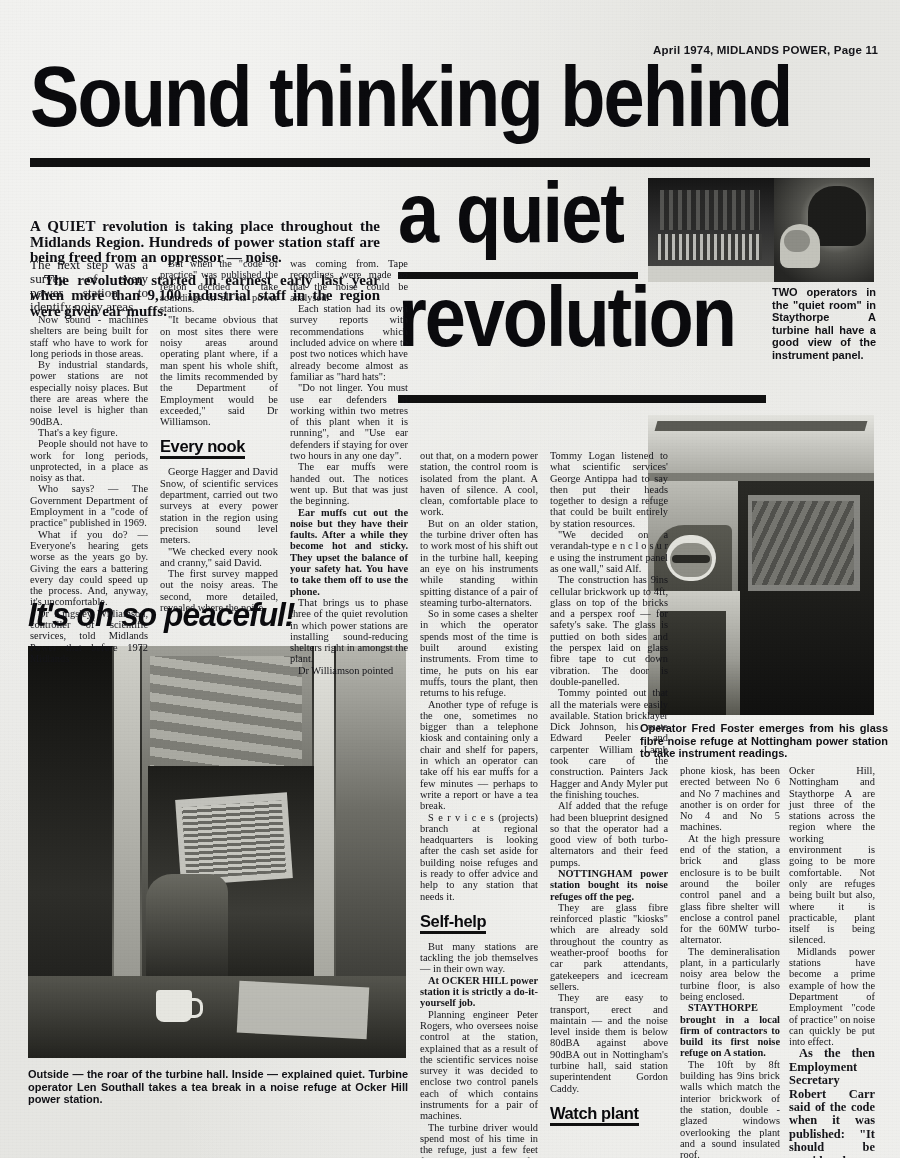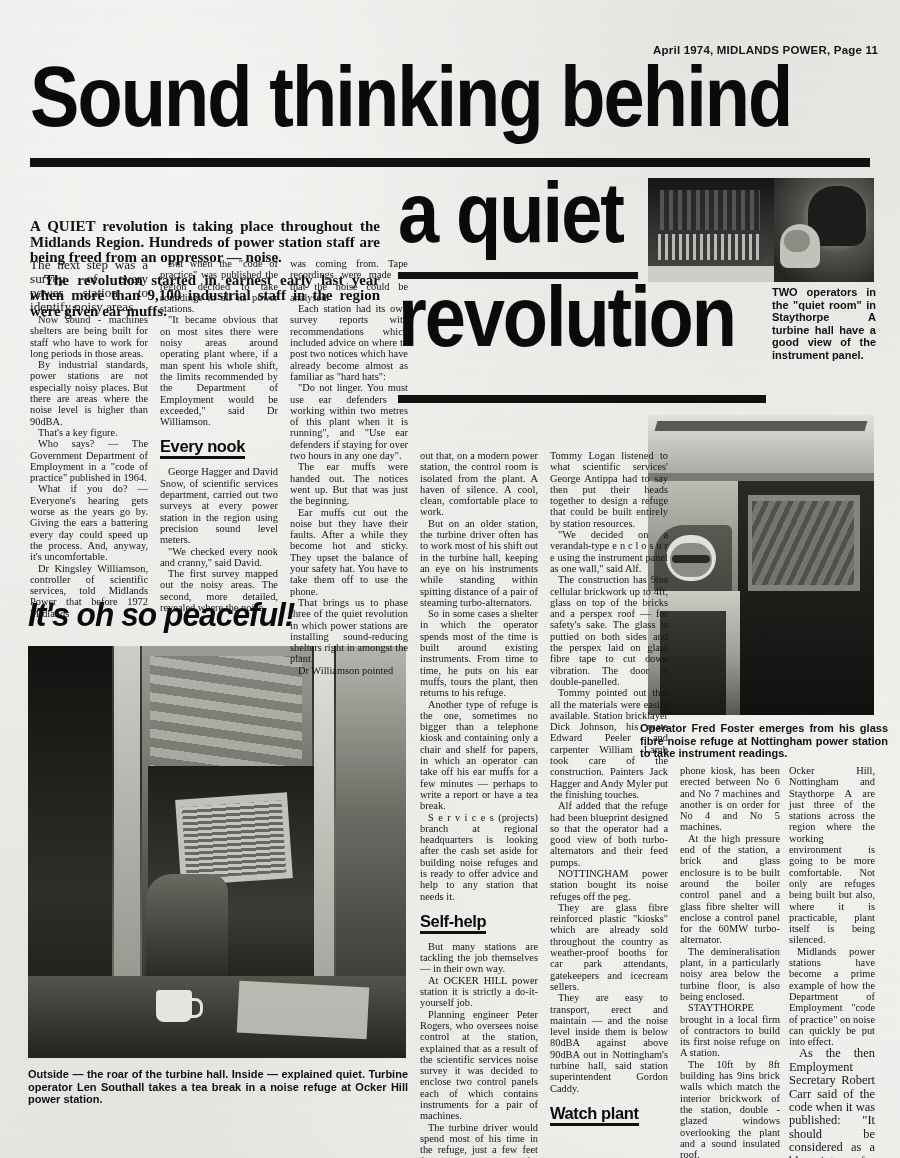--- a/index.html
+++ b/index.html
@@ -72,21 +72,21 @@
   .col{
     position:absolute;
     font-family:"Liberation Serif",serif;
     font-size:10.4px;line-height:11.3px;
     text-align:justify;
     color:#15151a;
     -webkit-hyphens:none;hyphens:none;
   }
   .col p{margin:0;text-indent:8px;}
   .col p.nb{text-indent:0;}
-  .col p.bold{font-weight:400;}
+  .col p.bold{font-weight:700;}
   .lead{
     font-size:13.2px;line-height:14px;font-weight:400;
   }
 
   
   .subhead{
     font-family:"Liberation Sans",sans-serif;
     font-weight:700;font-size:16.5px;line-height:18px;
     color:#0b0b0e;letter-spacing:-.4px;
     border-bottom:3px solid #111;
@@ -188,21 +188,22 @@
     <div class="px" style="left:210px;top:338px;width:130px;height:52px;background:#cfcfc8;transform:rotate(3deg);opacity:.85;"></div>
   </div>
   <div class="peaceful">It's oh so peaceful!</div>
   <div class="cap" style="left:28px;top:1068px;width:380px;">Outside — the roar of the turbine hall. Inside — explained quiet. Turbine operator Len Southall takes a tea break in a noise refuge at Ocker Hill power station.</div>
 
   <div class="col" style="left:30px;top:258px;width:118px;">
     <p class="lead nb">The next step was a survey of every power station to identify noisy areas.</p>
     <p>Now sound - machines shelters are being built for staff who have to work for long periods in those areas.</p>
     <p>By industrial standards, power stations are not especially noisy places. But there are areas where the noise level is higher than 90dBA.</p>
     <p>That's a key figure.</p>
-    <p>Who says? — The Government Department of Employment in a "code of practice" published in 1964.</p>
+    <p>People should not have to work for long periods, unprotected, in a place as noisy as that.</p>
+    <p>Who says? — The Government Department of Employment in a "code of practice" published in 1969.</p>
     <p>What if you do? — Everyone's hearing gets worse as the years go by. Giving the ears a battering every day could speed up the process. And, anyway, it's uncomfortable.</p>
     <p>Dr Kingsley Williamson, controller of scientific services, told Midlands Power that before 1972 Midlands</p>
   </div>
 
   <div class="col" style="left:160px;top:258px;width:118px;">
     <p>But when the "code of practice" was published the region decided to take soundings in all its power stations.</p>
     <p>"It became obvious that on most sites there were noisy areas around operating plant where, if a man spent his whole shift, the limits recommended by the Department of Employment would be exceeded," said Dr Williamson.</p>
     <div class="subhead">Every nook</div>
     <p>George Hagger and David Snow, of scientific services department, carried out two surveys at every power station in the region using precision sound level meters.</p>
     <p>"We checked every nook and cranny," said David.</p>

